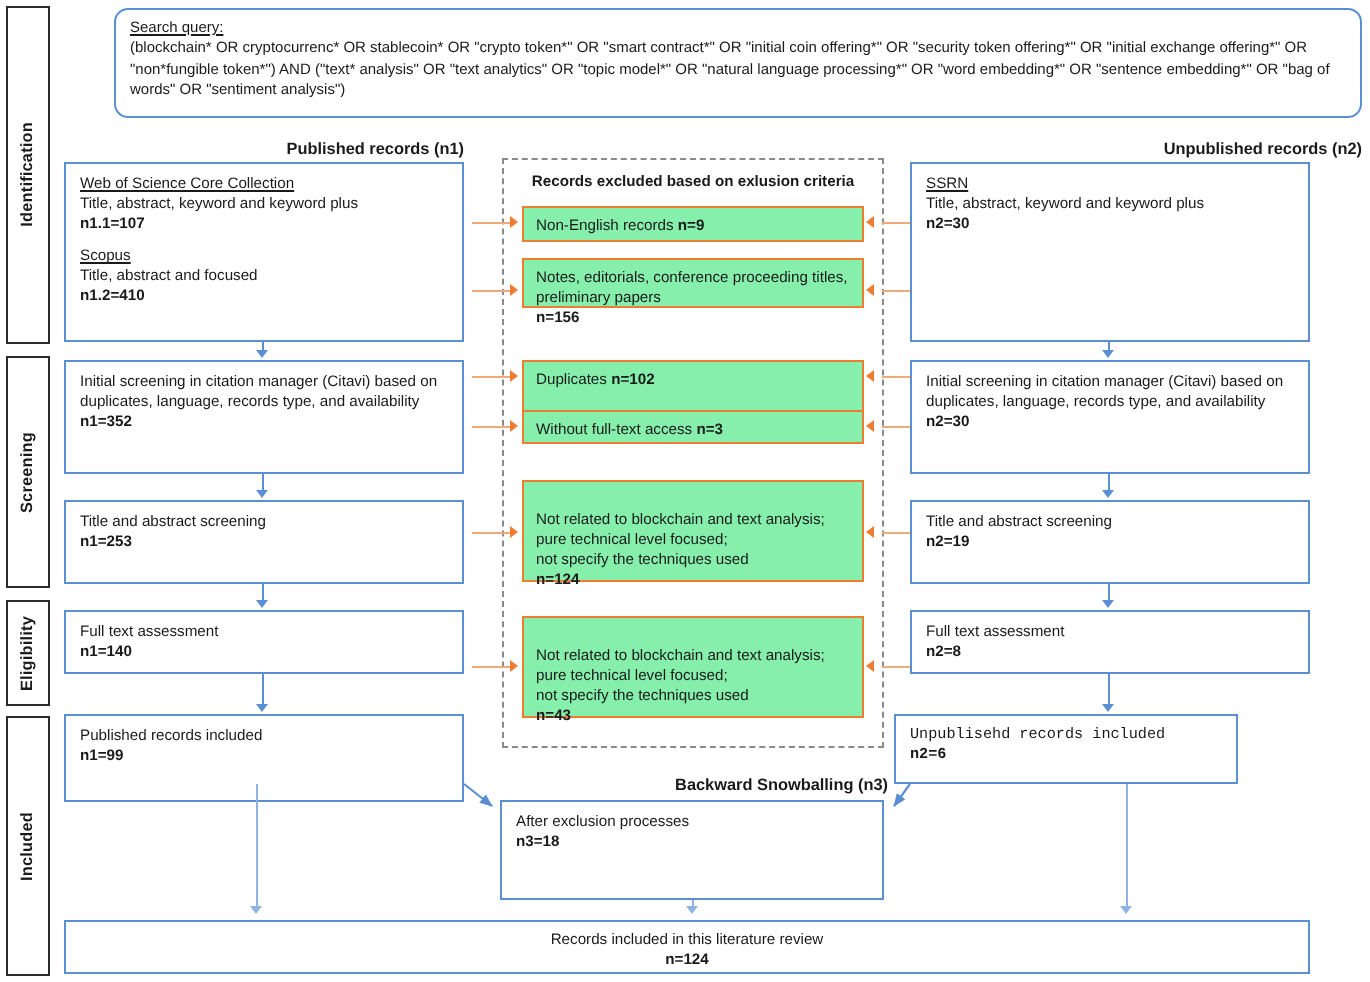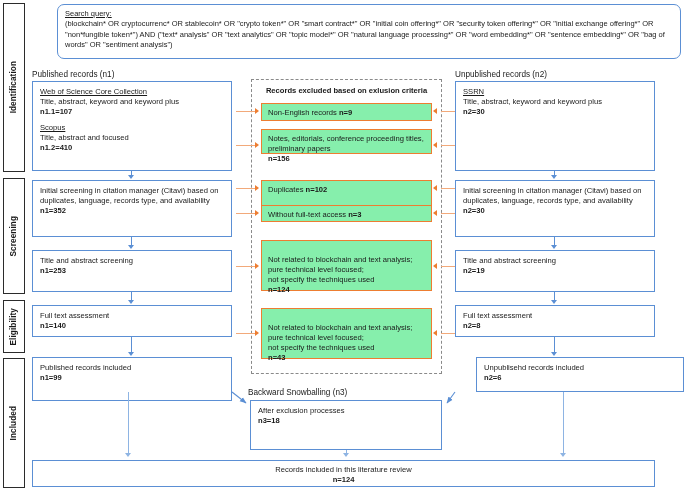--- a/index.html
+++ b/index.html
@@ -47,22 +47,22 @@
     line-height: 1.33;
   }
   .bbox .u { text-decoration: underline; }
   .bbox b { font-weight: bold; }
   .bbox .gap { display: block; height: 6px; }
 
   
   .colhead {
     position: absolute;
     font-size: 8.2px;
-    font-weight: normal;
-    text-align: left;
+    font-weight: bold;
+    text-align: right;
   }
 
   
   #search-box {
     position: absolute;
     left: 57px; top: 4px;
     width: 624px; height: 55px;
     border: 1.1px solid #5b8fd4;
     border-radius: 7px;
     background: #fff;
@@ -207,21 +207,21 @@
   <div class="bbox" style="left:455px; top:250px; width:200px; height:42px;">
     <span>Title and abstract screening</span><br>
     <b>n2=19</b>
   </div>
 
   <div class="bbox" style="left:455px; top:305px; width:200px; height:32px;">
     <span>Full text assessment</span><br>
     <b>n2=8</b>
   </div>
 
-  <div class="bbox" style="left:476px; top:357px; width:208px; height:35px;">
+  <div class="bbox" style="left:447px; top:357px; width:172px; height:35px;font-family:Liberation Mono, monospace;">
     <span>Unpublisehd records included</span><br>
     <b>n2=6</b>
   </div>
 
   <div id="excl-container"></div>
   <div id="excl-title">Records excluded based on exlusion criteria</div>
 
   <div class="obox" style="left:261px; top:103px; width:171px; height:18px;">
     <span>Non-English records </span><b>n=9</b>
   </div>

